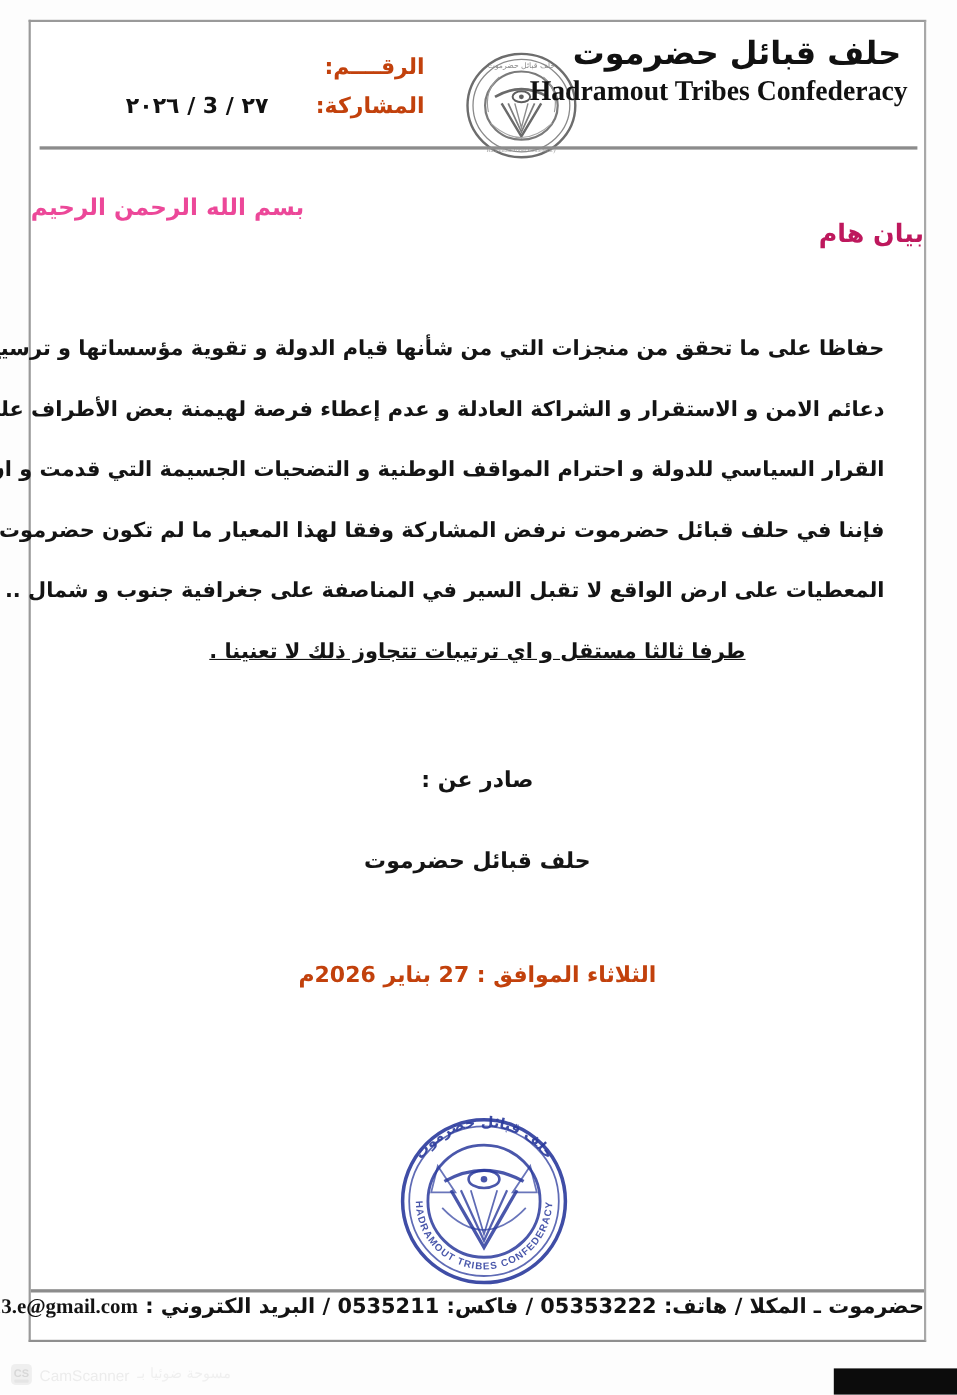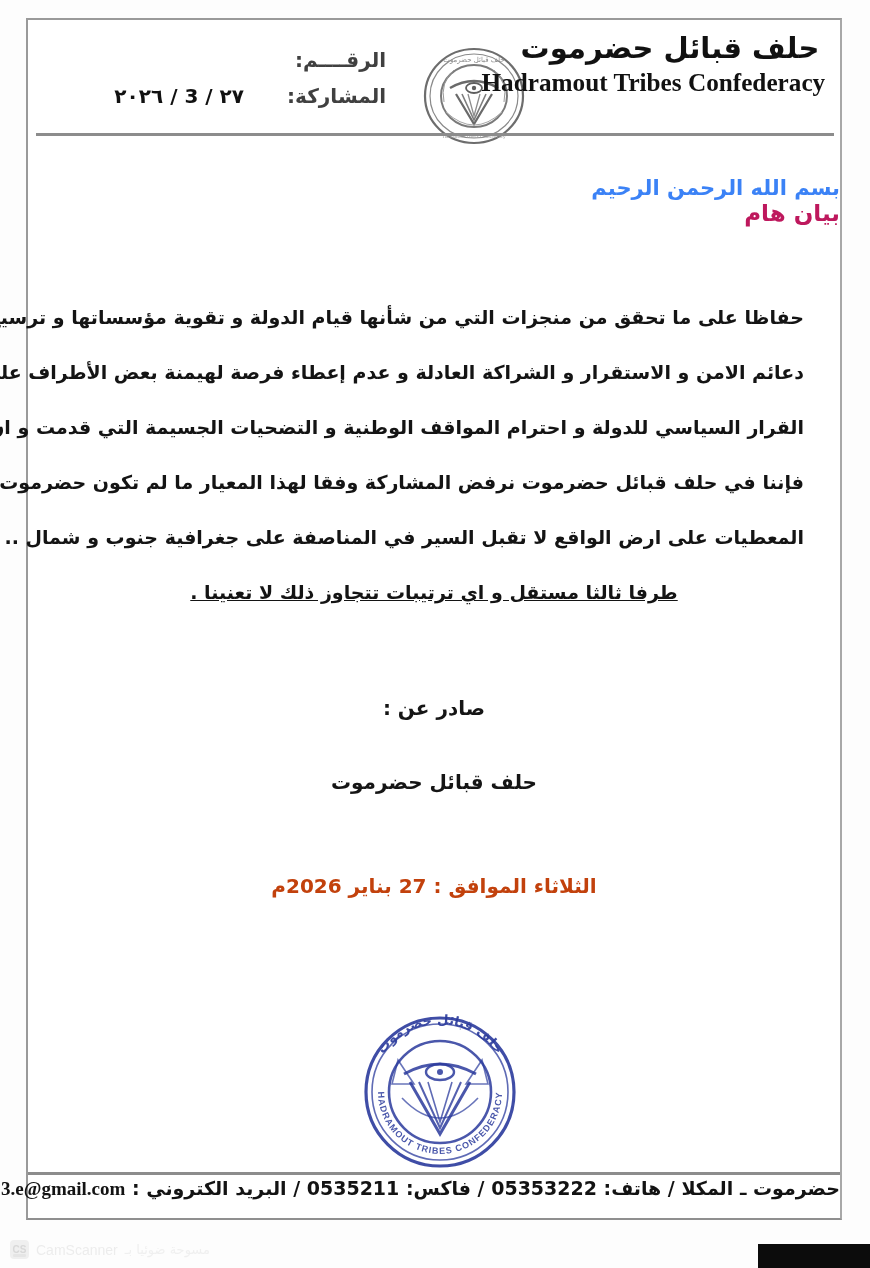--- a/index.html
+++ b/index.html
@@ -104,21 +104,21 @@
     display: flex;
     flex-direction: row;
     align-items: baseline;
     justify-content: flex-start;
     height: 36px;
     direction: rtl;
   }
   .field-label {
     font-size: 20px;
     font-weight: bold;
-    color: #404040;
+    color: #c2410c;
     white-space: nowrap;
     min-width: 120px;
     text-align: right;
     letter-spacing: 1px;
   }
   .field-value {
     font-size: 20px;
     font-weight: bold;
     color: #111;
     white-space: nowrap;
@@ -129,24 +129,24 @@
   
   .doc-body {
     position: absolute;
     left: 0;
     top: 120px;
     width: 100%;
     direction: rtl;
   }
 
   .basmala {
-    text-align: right;
+    text-align: left;
     font-size: 21px;
     font-weight: bold;
-    color: #3b82f6;
+    color: #ec4899;
     margin-top: 36px;
     letter-spacing: 0.5px;
   }
 
   .doc-title {
     text-align: right;
     font-size: 23px;
     font-weight: bold;
     color: #be185d;
     letter-spacing: 2px;

